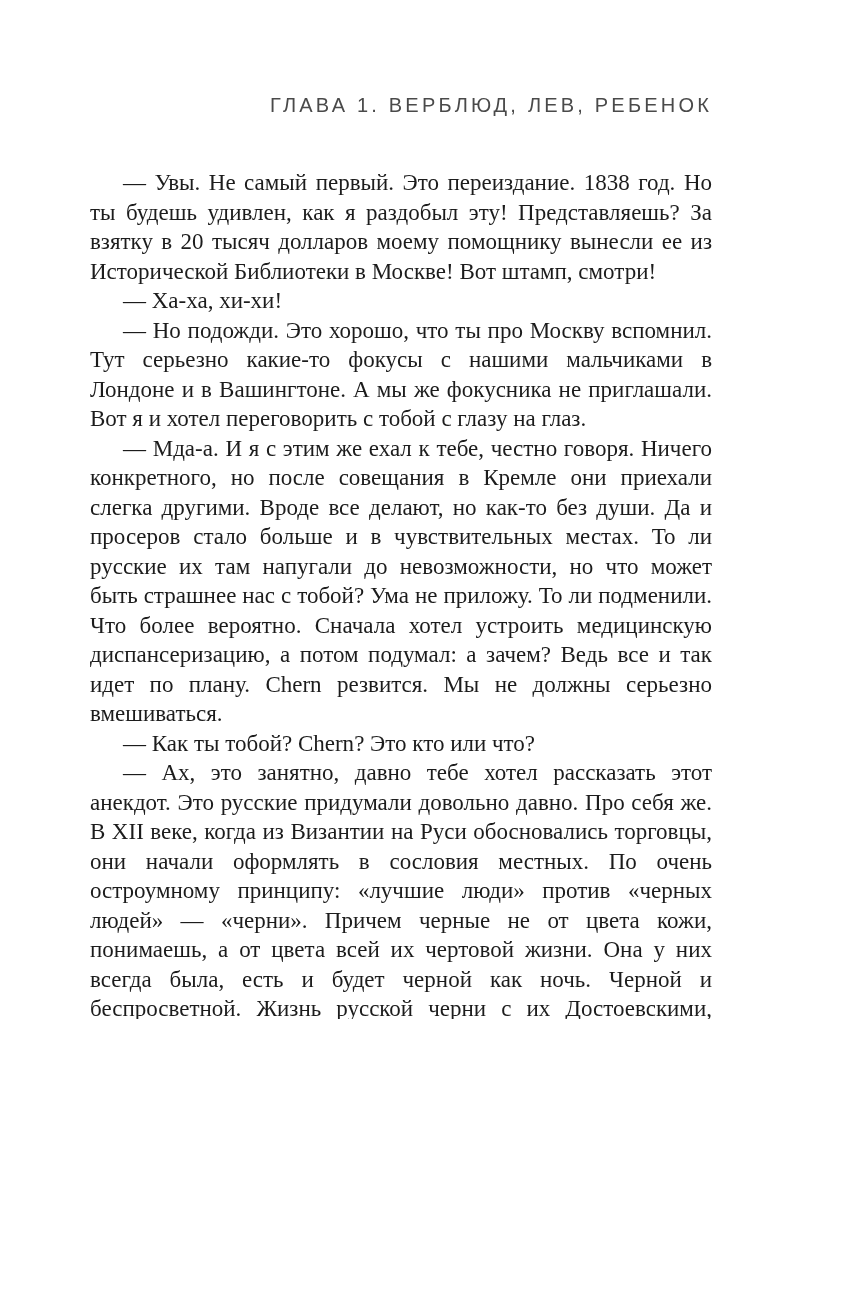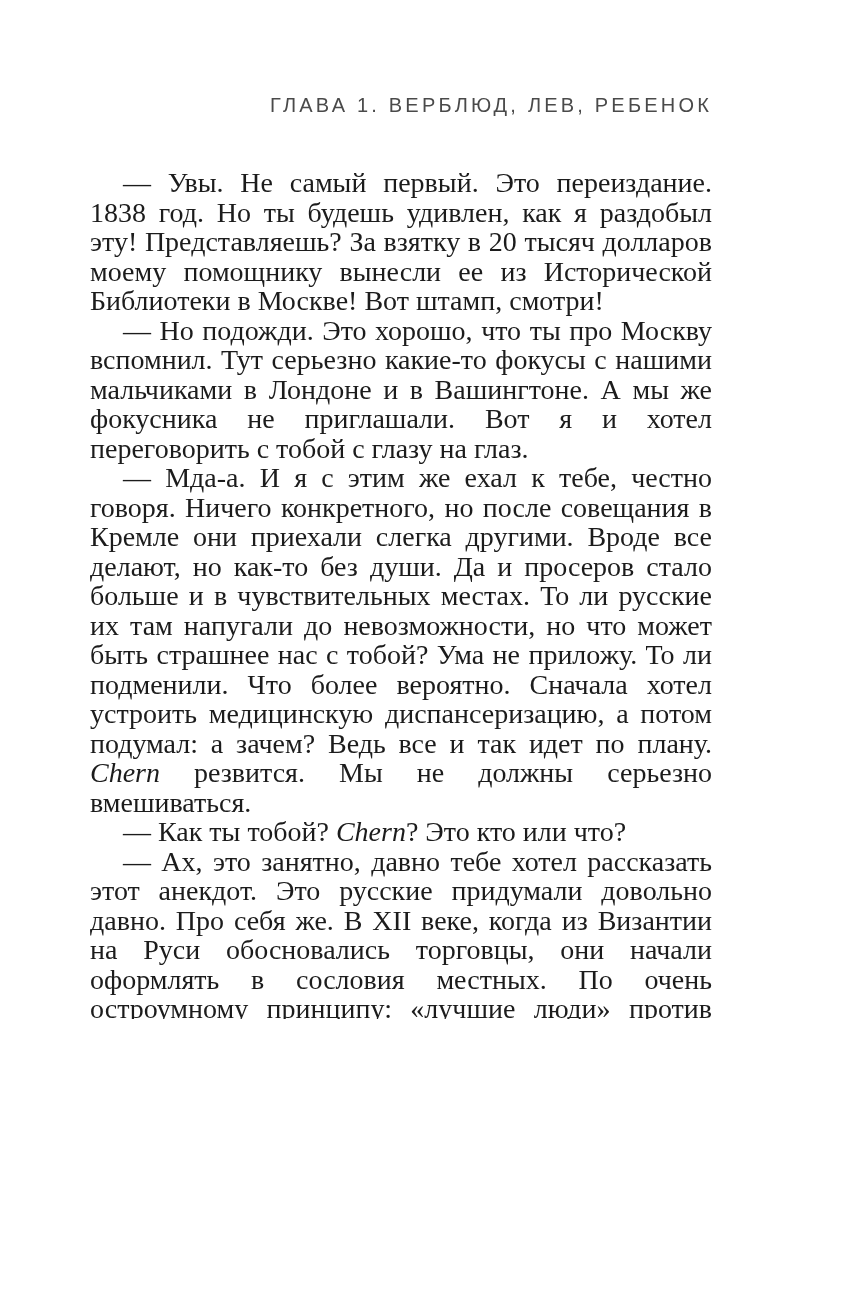--- a/index.html
+++ b/index.html
@@ -33,32 +33,32 @@
     letter-spacing: 3.2px;
     color: var(--header-text);
     white-space: nowrap;
   }
   .body-text {
     position: absolute;
     top: 168px;
     left: 90px;
     width: 622px;
     font-family: "Liberation Serif", serif;
-    font-size: 28px;
+    font-size: 23px;
     line-height: 29.5px;
     color: var(--body-text);
     text-align: justify;
     hyphens: auto;
   }
   .para {
     margin: 0;
     padding: 0;
     text-indent: 33px;
   }
-  .italic { font-style: italic; }
+  .italic { }
   .page-number {
     position: absolute;
     top: 1161px;
     left: 90px;
     width: 622px;
     text-align: center;
     font-family: "Liberation Sans", sans-serif;
     font-weight: 700;
     font-size: 21px;
     letter-spacing: 1.5px;
@@ -66,20 +66,21 @@
   }
 </style>
 </head>
 <body>
 
 <div class="page">
   <div class="running-head">ГЛАВА 1. ВЕРБЛЮД, ЛЕВ, РЕБЕНОК</div>
 
   <div class="body-text">
       <p class="para"><span>— Увы. Не самый первый. Это переиздание. 1838 год. Но ты будешь удивлен, как я раздобыл эту! Представляешь? За взятку в 20 тысяч долларов моему помощнику вынесли ее из Исторической Библиотеки в Москве! Вот штамп, смотри!</span></p>
+      <p class="para"><span>— Ха-ха, хи-хи!</span></p>
       <p class="para"><span>— Но подожди. Это хорошо, что ты про Москву вспомнил. Тут серьезно какие-то фокусы с нашими мальчиками в Лондоне и в Вашингтоне. А мы же фокусника не приглашали. Вот я и хотел переговорить с тобой с глазу на глаз.</span></p>
       <p class="para"><span>— Мда-а. И я с этим же ехал к тебе, честно говоря. Ничего конкретного, но после совещания в Кремле они приехали слегка другими. Вроде все делают, но как-то без души. Да и просеров стало больше и в чувствительных местах. То ли русские их там напугали до невозможности, но что может быть страшнее нас с тобой? Ума не приложу. То ли подменили. Что более вероятно. Сначала хотел устроить медицинскую диспансеризацию, а потом подумал: а зачем? Ведь все и так идет по плану. </span><span class="italic">Chern</span><span> резвится. Мы не должны серьезно вмешиваться.</span></p>
       <p class="para"><span>— Как ты тобой? </span><span class="italic">Chern</span><span>? Это кто или что?</span></p>
       <p class="para"><span>— Ах, это занятно, давно тебе хотел рассказать этот анекдот. Это русские придумали довольно давно. Про себя же. В XII веке, когда из Византии на Руси обосновались торговцы, они начали оформлять в сословия местных. По очень остроумному принципу: «лучшие люди» против «черных людей» — «черни». Причем черные не от цвета кожи, понимаешь, а от цвета всей их чертовой жизни. Она у них всегда была, есть и будет черной как ночь. Черной и беспросветной. Жизнь русской черни с их Достоевскими, Чайковскими, Чеховыми, Гагариными. Если вглядеться в персонажей — это же все по-</span></p>
     </div>
 
   <div class="page-number">273</div>
 </div>
 
 </body></html>

